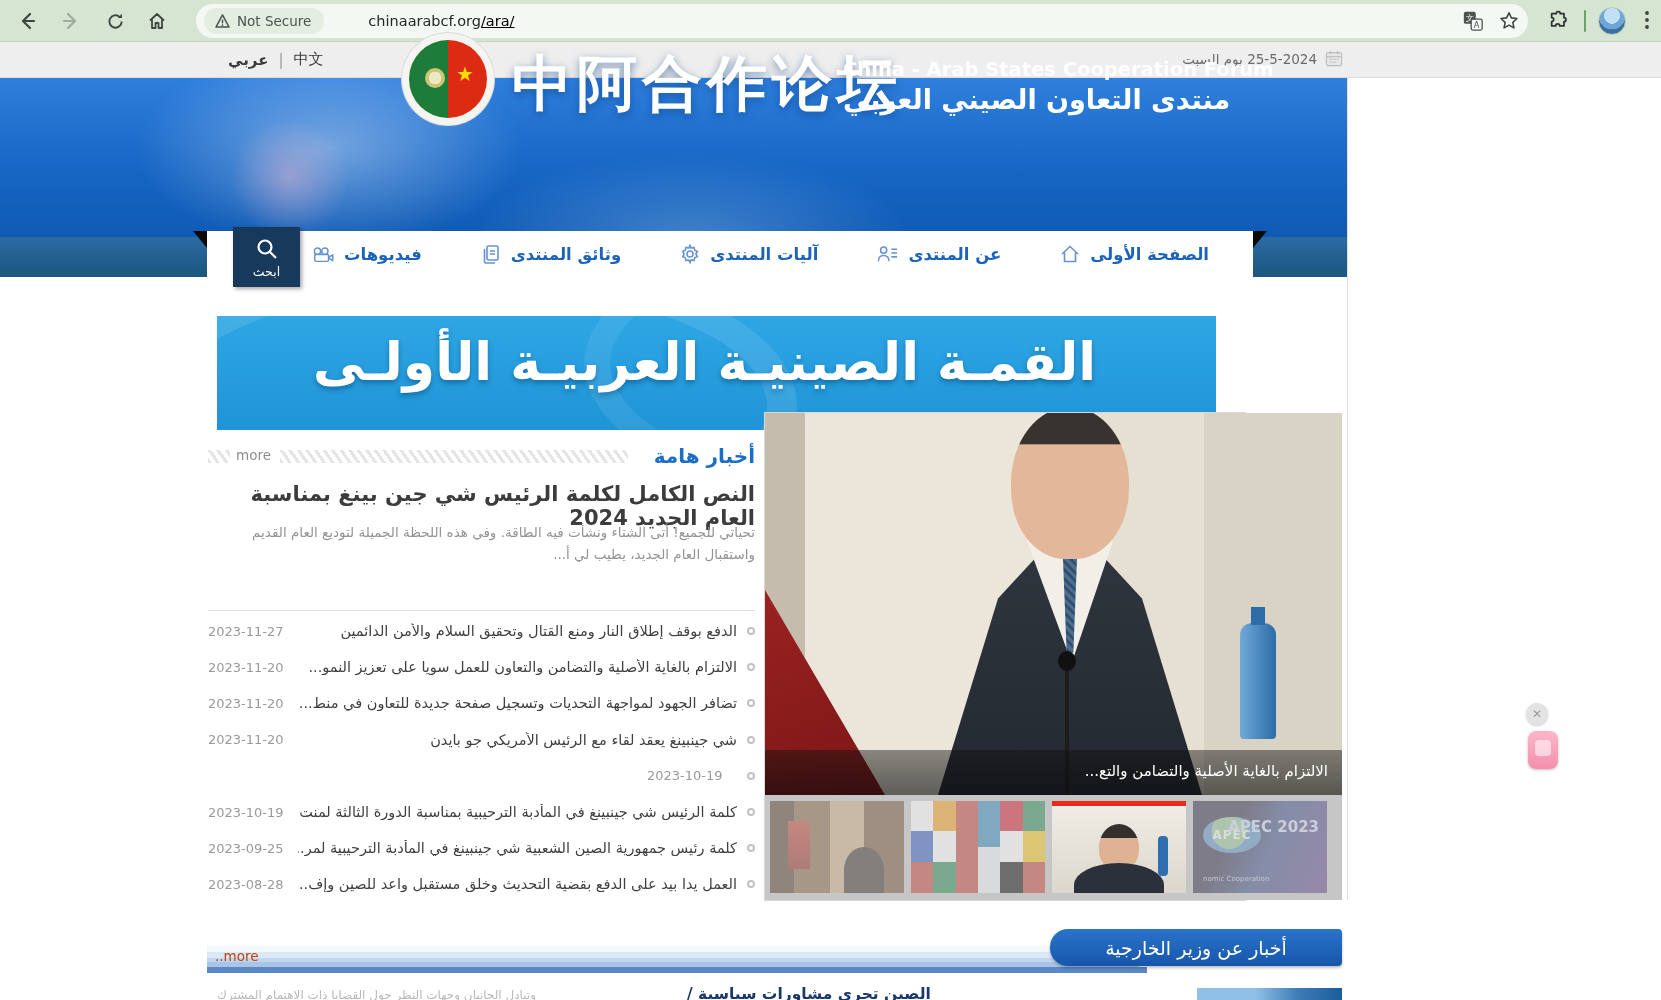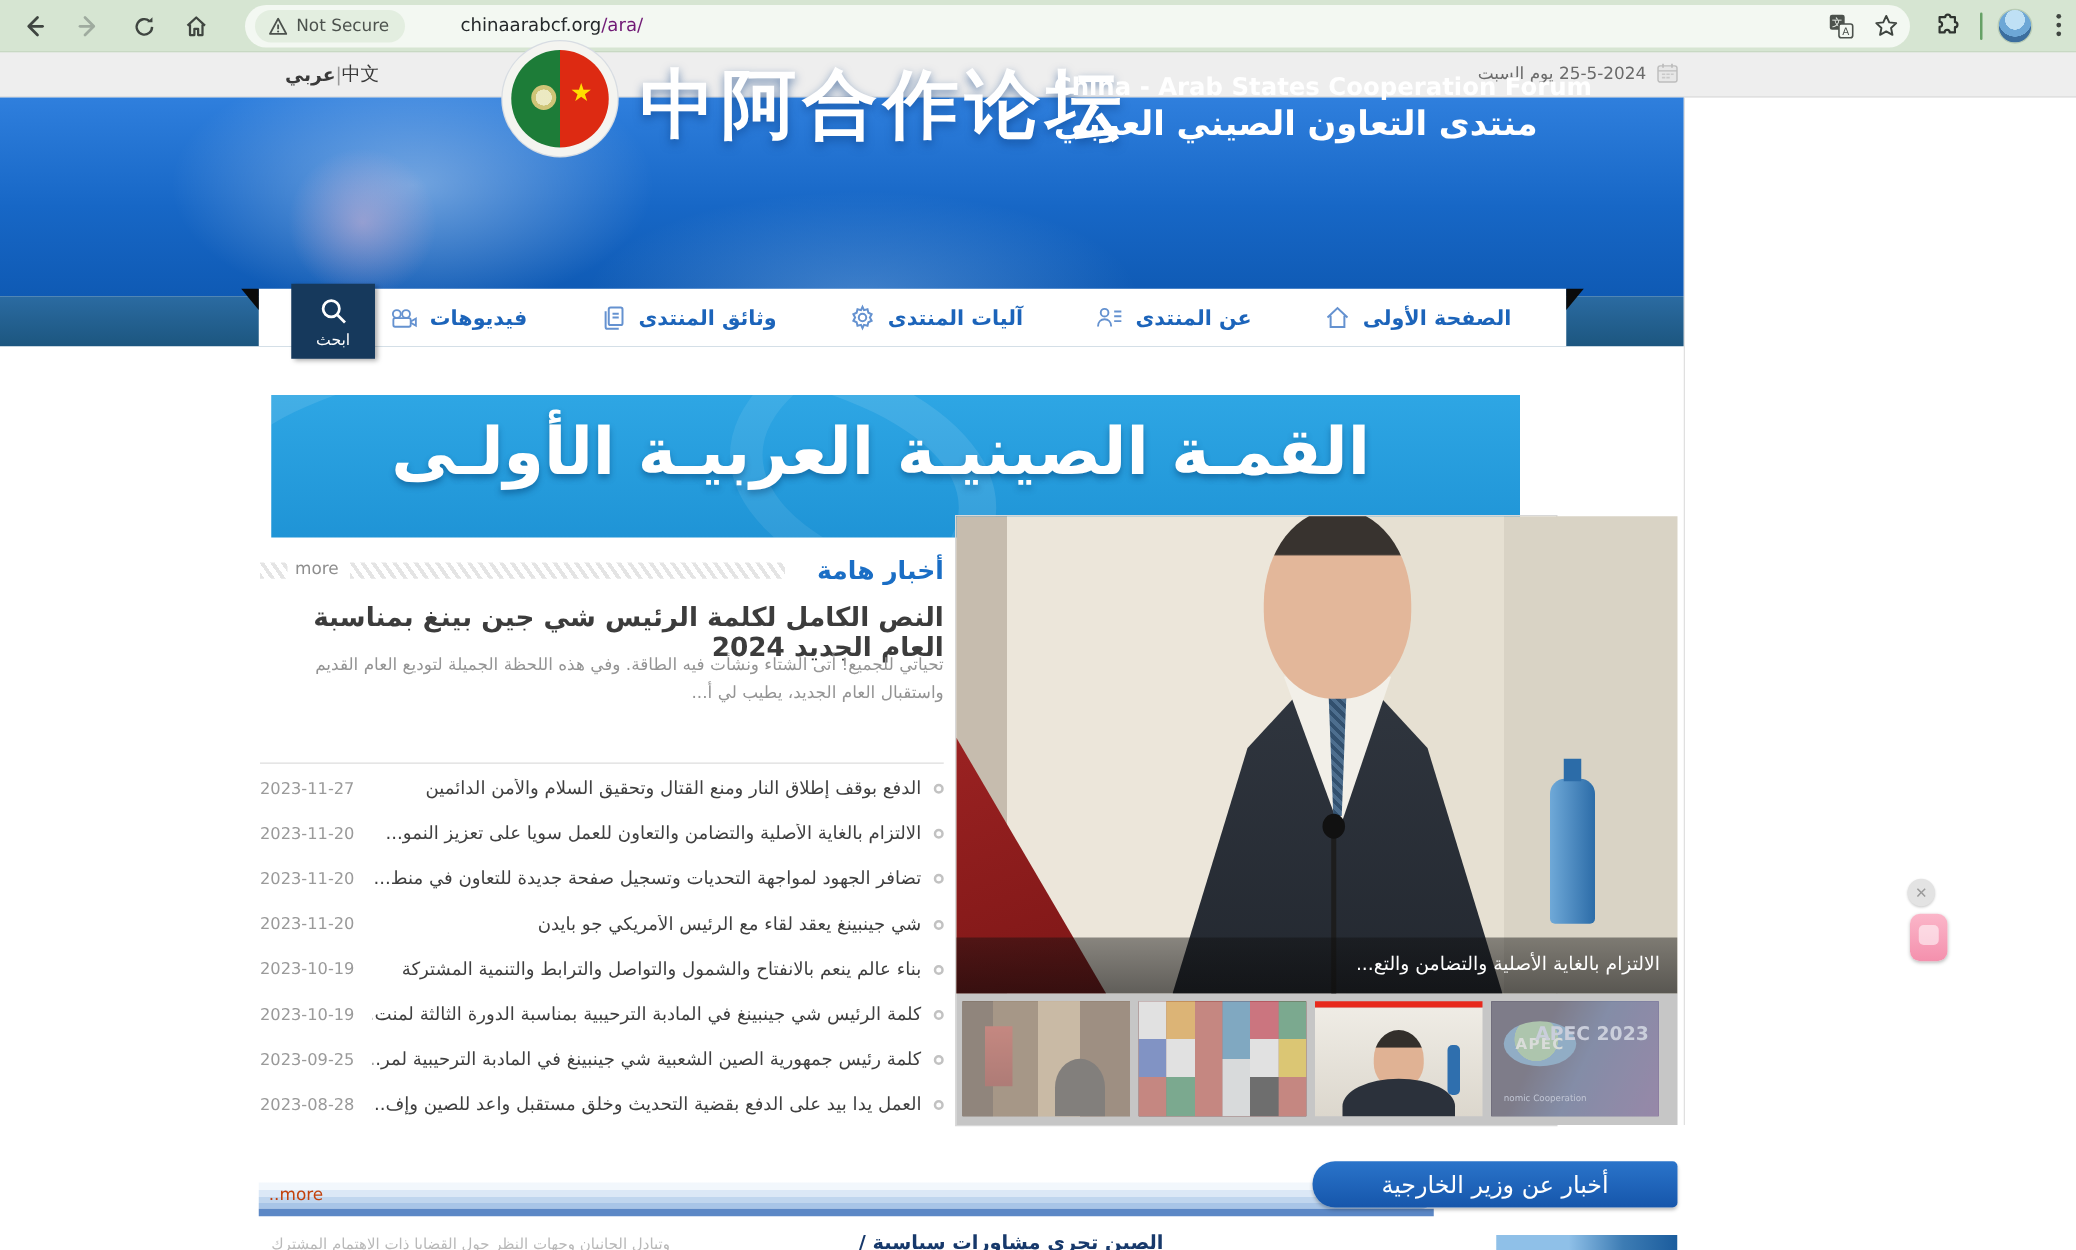--- a/index.html
+++ b/index.html
@@ -11,30 +11,30 @@
   #toolbar { position:absolute; left:0; top:0; width:1661px; height:42px;
     background:#d6e5d2; border-bottom:1px solid #c3d4bf; }
   .tbtn { position:absolute; top:6px; width:30px; height:30px; border-radius:50%;
     display:flex; align-items:center; justify-content:center; color:#3f4540; font-size:18px; }
   .tbtn svg { display:block; }
   #urlpill { position:absolute; left:196px; top:4px; width:1332px; height:34px;
     background:#f3f8f2; border-radius:17px; display:flex; align-items:center;gap:32px; }
   #secchip { display:flex; align-items:center; gap:7px; background:#e3eee0;
     border-radius:16px; padding:5px 13px 5px 11px; margin-left:8px; color:#4c524d; font-size:13.5px; }
   #urltext { margin-left:12px; font-size:14.5px; color:#24282a; }
-  #urlpath { color:#701a75; }
+  #urlpath { color:#000000;text-decoration:underline; }
   .rticon { position:absolute; top:10px; color:#3f4540; }
   #avatar { position:absolute; left:1598px; top:7px; width:28px; height:28px; border-radius:50%;
     background:radial-gradient(circle at 50% 30%,#bfe0f5 0 35%,#6da7d6 36% 60%,#3c6e9e 61% 100%); border:1px solid #b9ccb5; }
   #tdivider { position:absolute; left:1584px; top:10px; width:2px; height:22px; background:#66a166; border-radius:1px; }
 
   
   #topstrip { position:absolute; left:0; top:42px; width:1661px; height:36px;
     background:#eeeeee; border-bottom:1px solid #dcdcdc; }
-  #langs { position:absolute; left:228px; top:8px; font-size:15px; color:#3a3a3a; display:flex; align-items:center;}
+  #langs { position:absolute; left:228px; top:8px; font-size:15px; color:#3a3a3a; display:flex; gap:10px; align-items:center;}
   #langs .sep { color:#9a9a9a; }
   #datebox { position:absolute; right:318px; top:8px; direction:rtl; display:flex; align-items:center; gap:8px;
     color:#6a6a6a; font-size:13.5px; }
 
   
   #bluehead { position:absolute; left:0; top:78px; width:1347px; height:159px; overflow:hidden;
     background:linear-gradient(180deg,#2f7fdd 0%,#1767c6 55%,#0f5ab4 100%); }
   #bluehead::before { content:""; position:absolute; left:120px; top:-40px; width:420px; height:220px;
     background:radial-gradient(ellipse at center,rgba(255,255,255,.38),rgba(255,255,255,0) 65%); }
   #bluehead::after { content:""; position:absolute; left:430px; top:60px; width:520px; height:200px;
@@ -363,21 +363,20 @@
       <span class="ntitle">تضافر الجهود لمواجهة التحديات وتسجيل صفحة جديدة للتعاون في منط...</span>
       <span class="ndate">2023-11-20</span>
     </div>
     <div class="nrow">
       <span class="bullet"></span>
       <span class="ntitle">شي جينبينغ يعقد لقاء مع الرئيس الأمريكي جو بايدن</span>
       <span class="ndate">2023-11-20</span>
     </div>
     <div class="nrow">
       <span class="bullet"></span>
-      <span class="ntitle">بناء عالم ينعم بالانفتاح والشمول والتواصل والترابط والتنمية المشتركة</span>
       <span class="ndate">2023-10-19</span>
     </div>
     <div class="nrow">
       <span class="bullet"></span>
       <span class="ntitle">كلمة الرئيس شي جينبينغ في المأدبة الترحيبية بمناسبة الدورة الثالثة لمنت...</span>
       <span class="ndate">2023-10-19</span>
     </div>
     <div class="nrow">
       <span class="bullet"></span>
       <span class="ntitle">كلمة رئيس جمهورية الصين الشعبية شي جينبينغ في المأدبة الترحيبية لمر...</span>

